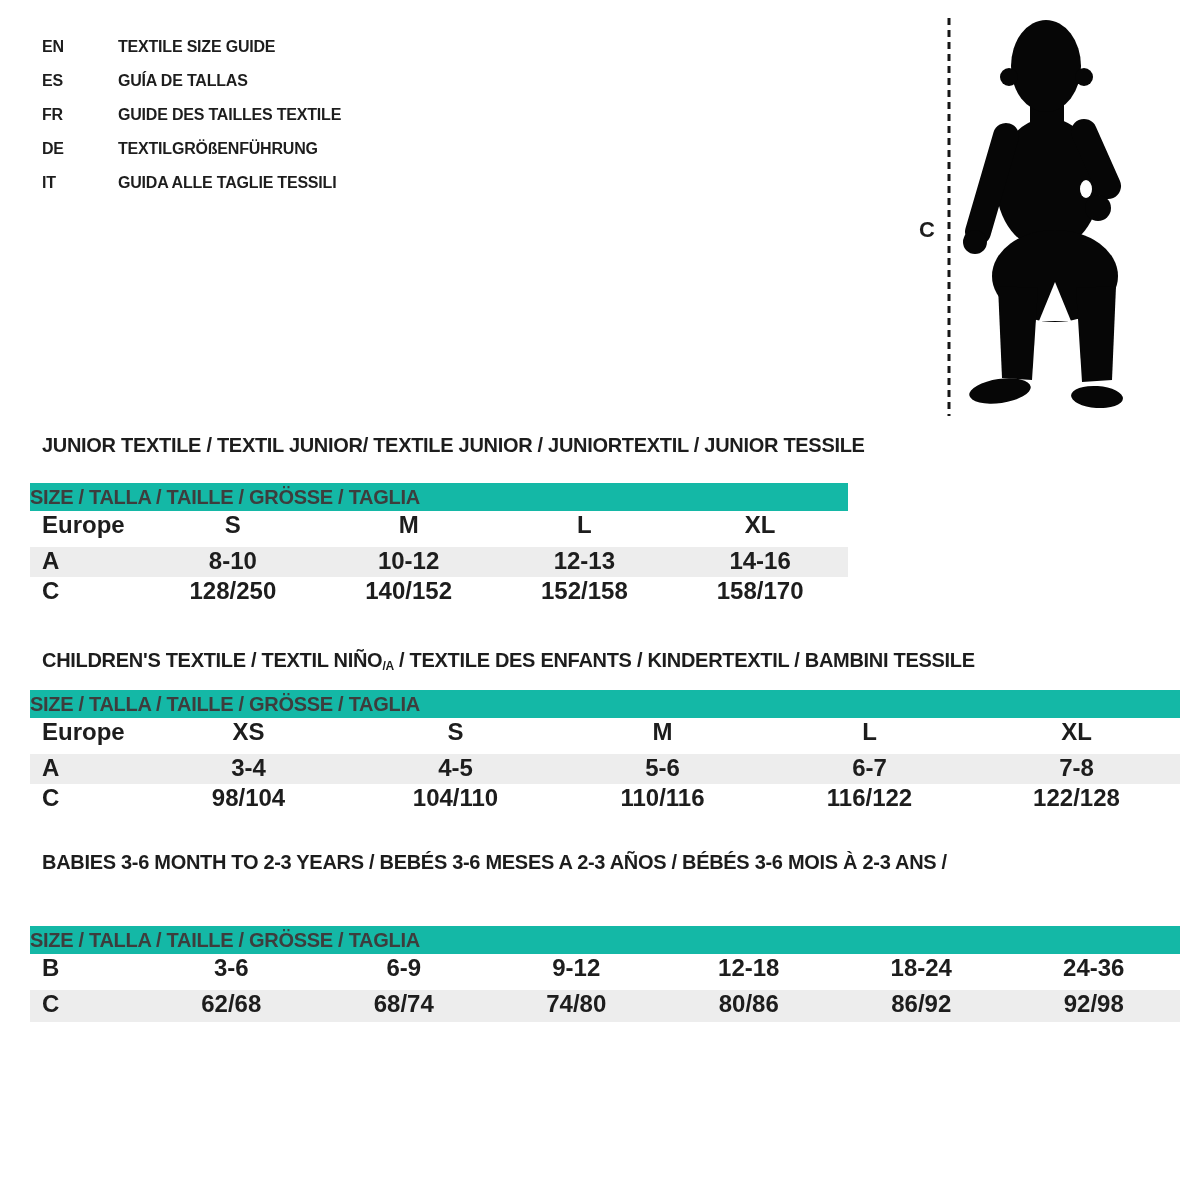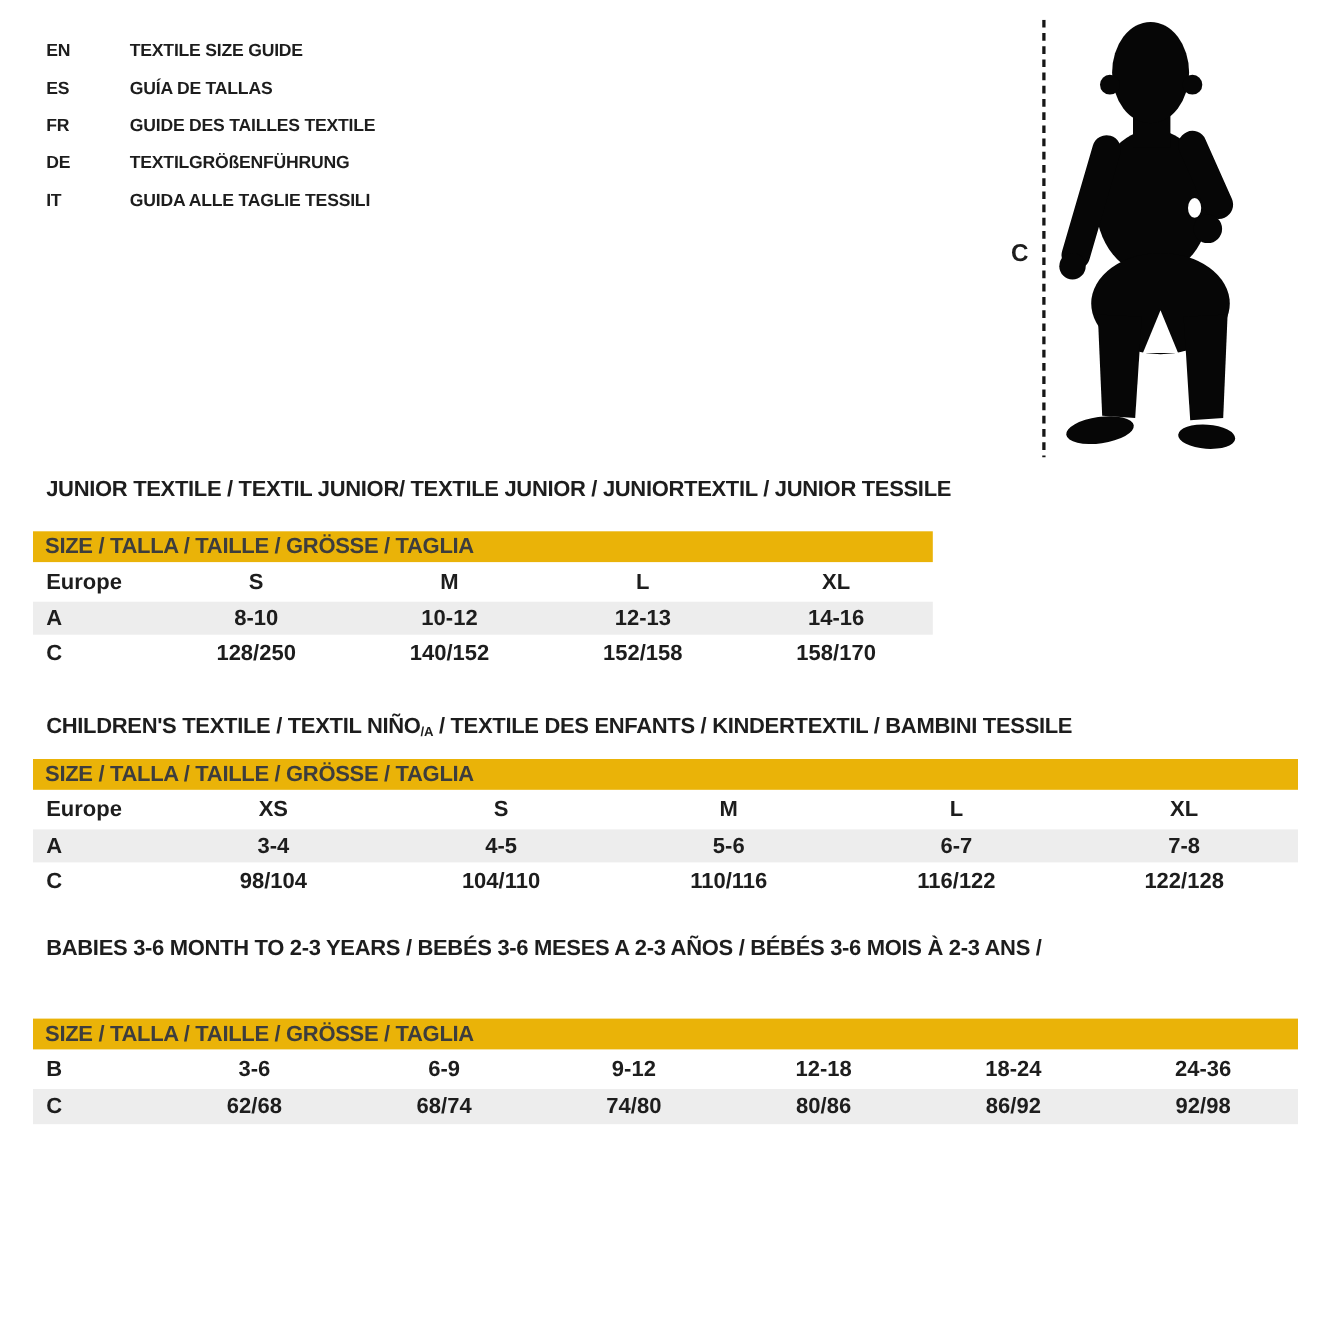--- a/index.html
+++ b/index.html
@@ -17,23 +17,23 @@
   .measure-line{position:absolute;left:947px;top:18px;}
   .measure-label{position:absolute;left:919px;top:217px;font-size:22px;}
   .toddler{position:absolute;left:958px;top:14px;}
   
   .section-title{position:absolute;left:42px;font-size:20px;letter-spacing:-0.3px;white-space:nowrap;}
   .sub-a{font-size:12px;position:relative;top:3px;}
   
   .sg-table{position:absolute;left:30px;}
   .w-junior{width:818px;}
   .w-full{width:1150px;}
-  .size-bar{height:28px;background:#eab308;display:flex;align-items:center;
-    padding-left:11px;box-sizing:border-box;font-size:20px;color:#3d3d3d;letter-spacing:-0.3px;}
-  .t-row{display:flex;align-items:center;font-size:20px;}
+  .size-bar{height:28px;background:#14b8a6;display:flex;align-items:center;
+    box-sizing:border-box;font-size:20px;color:#3d3d3d;letter-spacing:-0.3px;}
+  .t-row{display:flex;align-items:flex-start;font-size:24px;}
   .t-row.shaded{background:#ededed;}
   .h36{height:36px;} .h34{height:34px;} .h32{height:32px;} .h30{height:30px;}
   .t-label{width:103px;padding-left:12px;}
   .t-cell{flex:1;text-align:center;}
   
   .junior-title{top:434px;}
   .junior-table{top:483px;}
   .children-title{top:649px;}
   .children-table{top:690px;}
   .babies-title-1{top:851px;}

